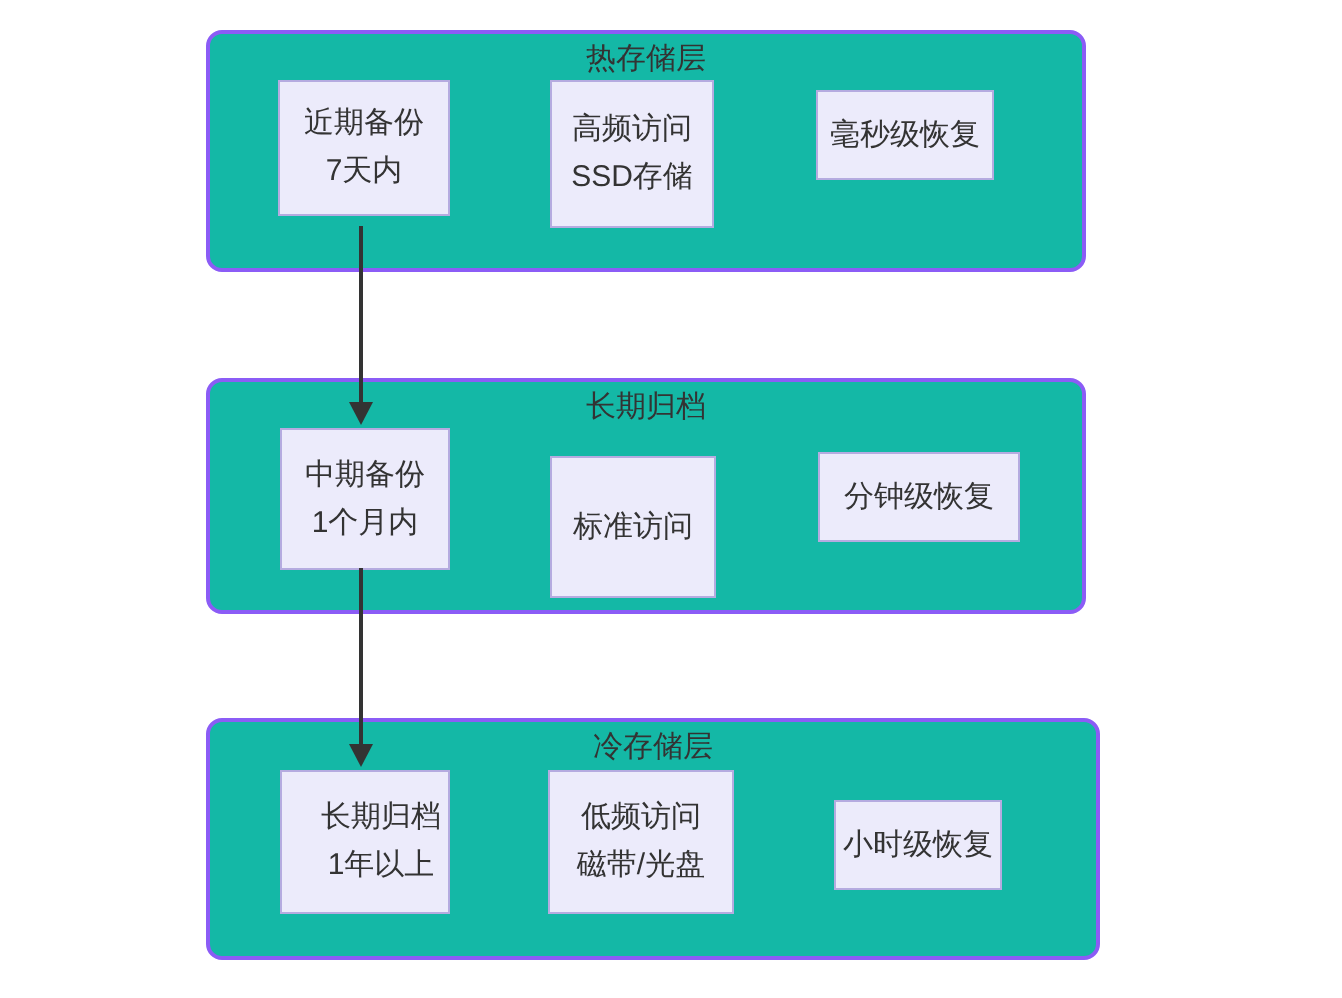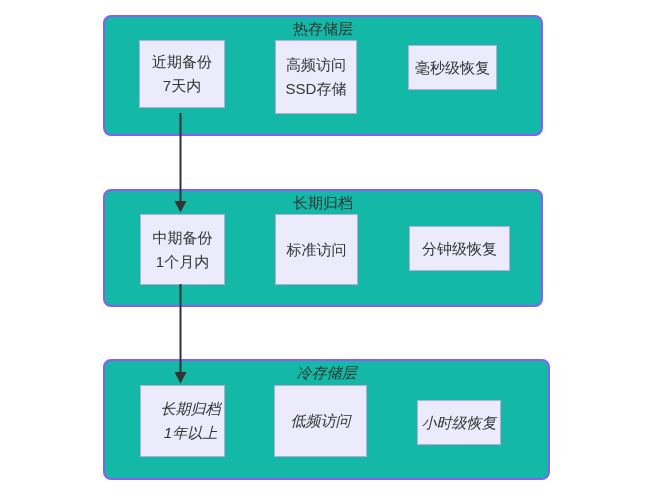--- a/index.html
+++ b/index.html
@@ -74,36 +74,37 @@
       <span>毫秒级恢复</span>
     </div>
   </section>
 
   <section class="tier" style="left:103px; top:189px; width:440px; height:118px;">
     <div class="tier-title">长期归档</div>
     <div class="node" style="left:35px; top:23px; width:85px; height:71px;">
       <span>中期备份</span>
       <span>1个月内</span>
     </div>
-    <div class="node" style="left:170px; top:23px; width:83px; height:71px;font-family:Liberation Serif, serif;">
+    <div class="node" style="left:170px; top:37px; width:83px; height:71px;font-family:Liberation Serif, serif;">
       <span>标准访问</span>
     </div>
     <div class="node" style="left:304px; top:35px; width:101px; height:45px;text-align:right;">
       <span>分钟级恢复</span>
     </div>
   </section>
 
-  <section class="tier" style="left:103px; top:359px; width:447px; height:121px;font-style:italic;">
+  <section class="tier" style="left:103px; top:359px; width:447px; height:121px;">
     <div class="tier-title">冷存储层</div>
     <div class="node" style="left:35px; top:24px; width:85px; height:72px;padding-left:16px;">
       <span>长期归档</span>
       <span>1年以上</span>
     </div>
     <div class="node" style="left:169px; top:24px; width:93px; height:72px;justify-content:center;">
       <span>低频访问</span>
+      <span>磁带/光盘</span>
     </div>
     <div class="node" style="left:312px; top:39px; width:84px; height:45px;">
       <span>小时级恢复</span>
     </div>
   </section>
 
   <svg class="arrow-layer" viewBox="0 0 671 499" xmlns="http://www.w3.org/2000/svg">
     <g>
       <line x1="180.5" y1="113" x2="180.5" y2="201.5" stroke="#333333" stroke-width="2"></line>
       <polygon points="174.5,201 186.5,201 180.5,212.5" fill="#333333"></polygon>

